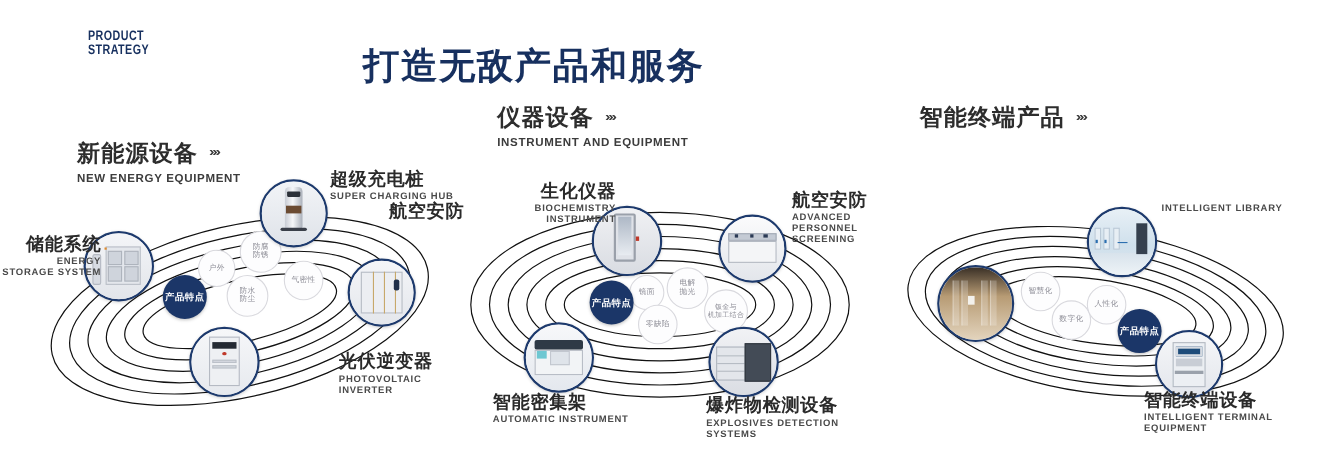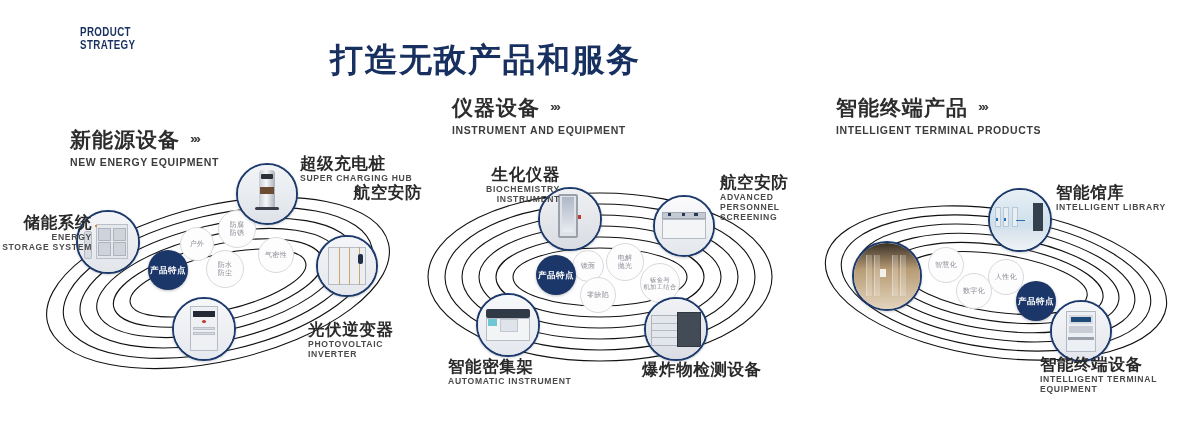--- a/index.html
+++ b/index.html
@@ -158,21 +158,20 @@
       <span class="chev">›››</span>
     </div>
     <div class="sec-en">INSTRUMENT AND EQUIPMENT</div>
   </div>
 
   <div class="sec-hd" style="left:836px; top:96px;">
     <div class="sec-cn">
       <span>智能终端产品</span>
       <span class="chev">›››</span>
     </div>
-    <div class="sec-en">INTELLIGENT TERMINAL PRODUCTS</div>
   </div>
 
   <div class="cluster" style="left:20px; top:155px;">
     <svg class="rings" viewBox="0 0 400 260">
       <g fill="none" stroke="#111111" stroke-width="1.1">
         <ellipse cx="198" cy="128" rx="175" ry="78" transform="rotate(-13 198 128)"></ellipse>
         <ellipse cx="198" cy="128" rx="158" ry="68" transform="rotate(-13 198 128)"></ellipse>
         <ellipse cx="198" cy="128" rx="141" ry="58" transform="rotate(-13 198 128)"></ellipse>
         <ellipse cx="198" cy="128" rx="124" ry="48" transform="rotate(-13 198 128)"></ellipse>
         <ellipse cx="198" cy="128" rx="107" ry="38" transform="rotate(-13 198 128)"></ellipse>
@@ -325,20 +324,21 @@
     <div class="lbl" style="left:320px; top:18px;">
       <div class="cn">航空安防</div>
       <div class="en" style="max-width:115px">ADVANCED PERSONNEL SCREENING</div>
     </div>
     <div class="lbl" style="left:48px; top:202px;">
       <div class="cn">智能密集架</div>
       <div class="en">AUTOMATIC INSTRUMENT</div>
     </div>
     <div class="lbl" style="left:242px; top:205px;">
       <div class="cn">爆炸物检测设备</div>
+      <div class="en">EXPLOSIVES DETECTION SYSTEMS</div>
     </div>
   </div>
 
   <div class="cluster" style="left:800px; top:155px;">
     <svg class="rings" viewBox="0 0 400 260">
       <g fill="none" stroke="#111111" stroke-width="1.1">
         <ellipse cx="196" cy="128" rx="172" ry="74" transform="rotate(8 196 128)"></ellipse>
         <ellipse cx="196" cy="128" rx="156" ry="65" transform="rotate(8 196 128)"></ellipse>
         <ellipse cx="196" cy="128" rx="140" ry="56" transform="rotate(8 196 128)"></ellipse>
         <ellipse cx="196" cy="128" rx="124" ry="47" transform="rotate(8 196 128)"></ellipse>
@@ -386,21 +386,20 @@
     <div class="node" style="left:250px; top:145px; width:62px; height:62px;">
       <div class="ph img-kiosk">
         <div class="ks-b"></div>
           <div class="ks-scr"></div>
           <div class="ks-kp"></div>
           <div class="ks-tray"></div>
       </div>
     </div>
 
     <div class="lbl" style="left:256px; top:28px;">
-      <div class="cn">智能馆库</div>
       <div class="en">INTELLIGENT LIBRARY</div>
     </div>
     <div class="lbl" style="left:240px; top:200px;">
       <div class="cn">智能终端设备</div>
       <div class="en">INTELLIGENT TERMINAL EQUIPMENT</div>
     </div>
   </div>
 
 </div>
 

